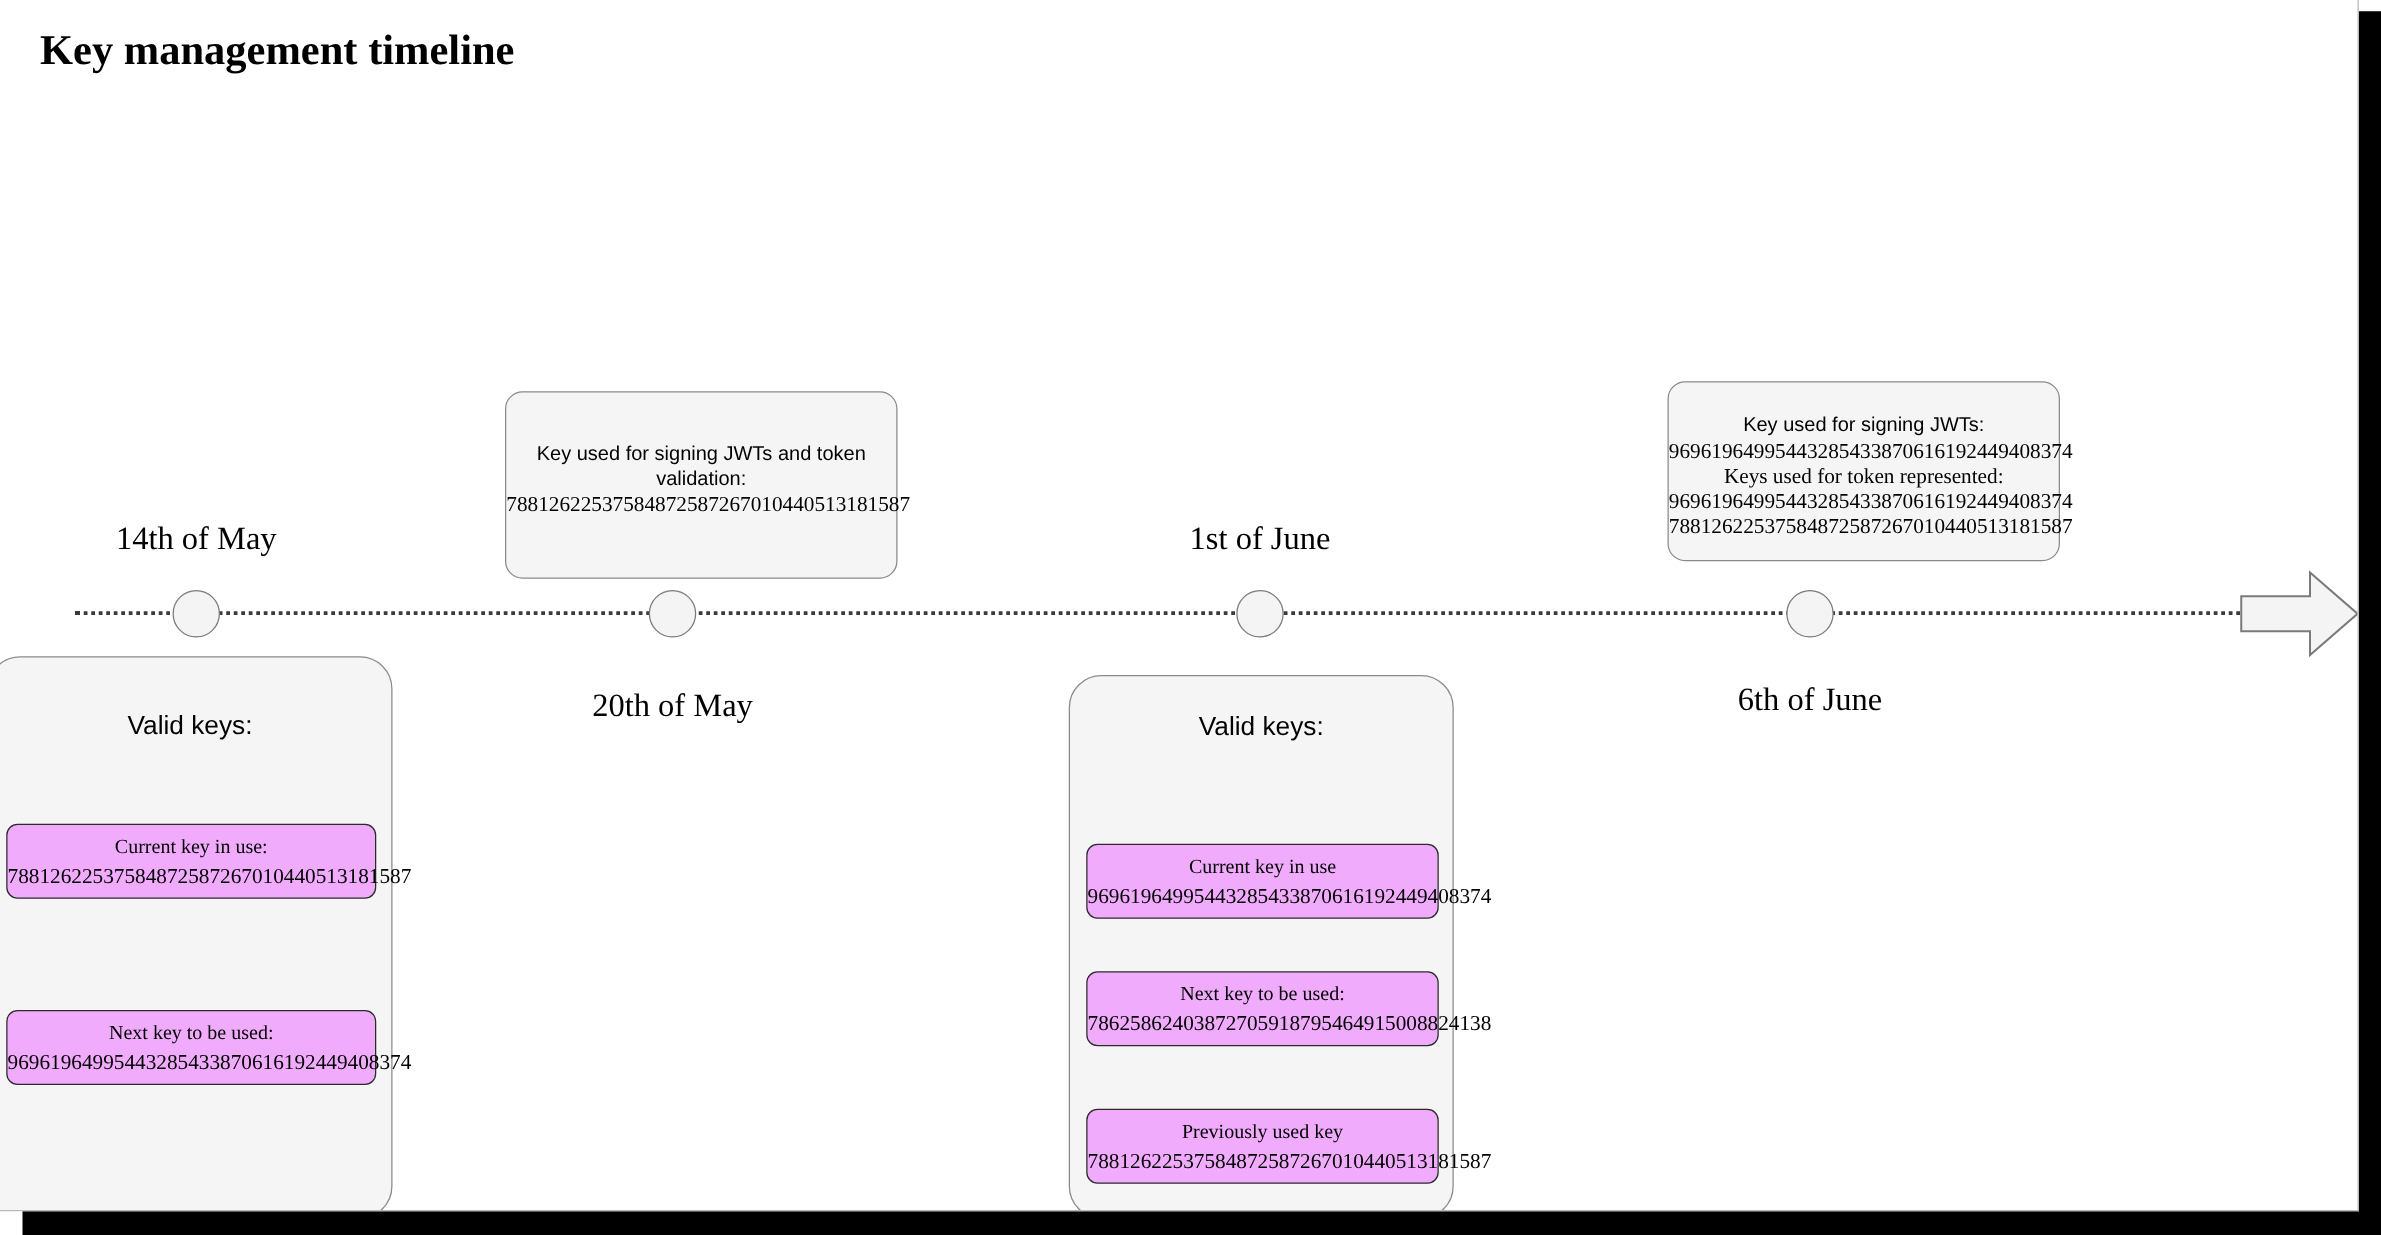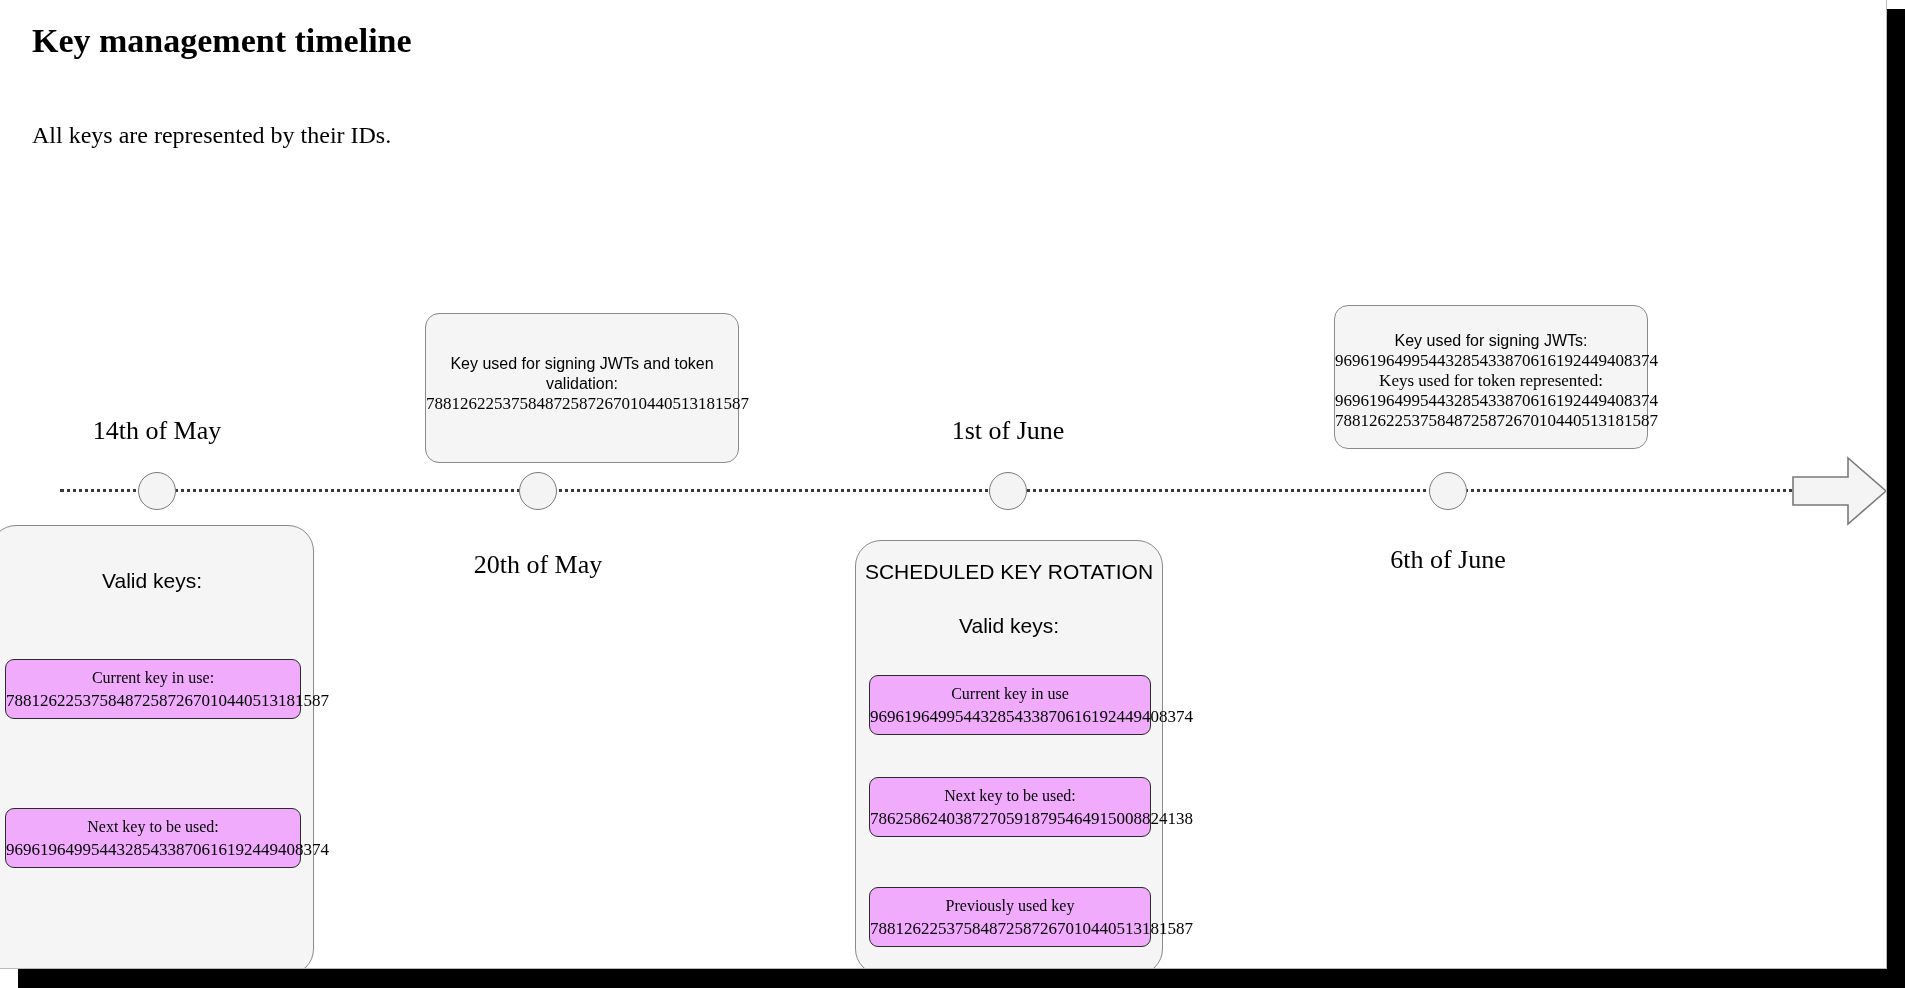--- a/index.html
+++ b/index.html
@@ -127,21 +127,21 @@
     line-height: 20px;
   }
   .callout-line-serif {
     font-family: "Liberation Serif", "DejaVu Serif", serif;
     font-size: 17px;
     line-height: 20px;
   }
 
   
   #callout-signing-validation {
-    left: 385px;
+    left: 364px;
     top: 313px;
     width: 314px;
     height: 150px;
     padding-top: 40px;
   }
   
   #callout-signing-only {
     left: 1294px;
     top: 305px;
     width: 314px;
@@ -220,21 +220,20 @@
 <body>
 
 <div id="page-frame">
 
   <div id="page-shadow-right"></div>
   <div id="page-shadow-bottom"></div>
 
   <div id="page-sheet">
 
     <div id="doc-title">Key management timeline</div>
-    <div id="doc-subtitle">All keys are represented by their IDs.</div>
 
     <div id="timeline-axis"></div>
 
     <div class="timeline-node" style="left:157px;"></div>
     <div class="timeline-node" style="left:538px;"></div>
     <div class="timeline-node" style="left:1008px;"></div>
     <div class="timeline-node" style="left:1448px;"></div>
 
     <div id="timeline-arrow">
       <svg width="96" height="72" viewBox="0 0 96 72">
@@ -269,21 +268,20 @@
         <div class="key-card-value">78812622537584872587267010440513181587</div>
       </div>
 
       <div class="key-card card-2">
         <div class="key-card-title">Next key to be used:</div>
         <div class="key-card-value">96961964995443285433870616192449408374</div>
       </div>
     </div>
 
     <div class="key-panel" id="panel-jun1">
-      <div class="panel-banner">SCHEDULED KEY ROTATION</div>
       <div class="panel-heading">Valid keys:</div>
 
       <div class="key-card card-1">
         <div class="key-card-title">Current key in use</div>
         <div class="key-card-value">96961964995443285433870616192449408374</div>
       </div>
 
       <div class="key-card card-2">
         <div class="key-card-title">Next key to be used:</div>
         <div class="key-card-value">78625862403872705918795464915008824138</div>

